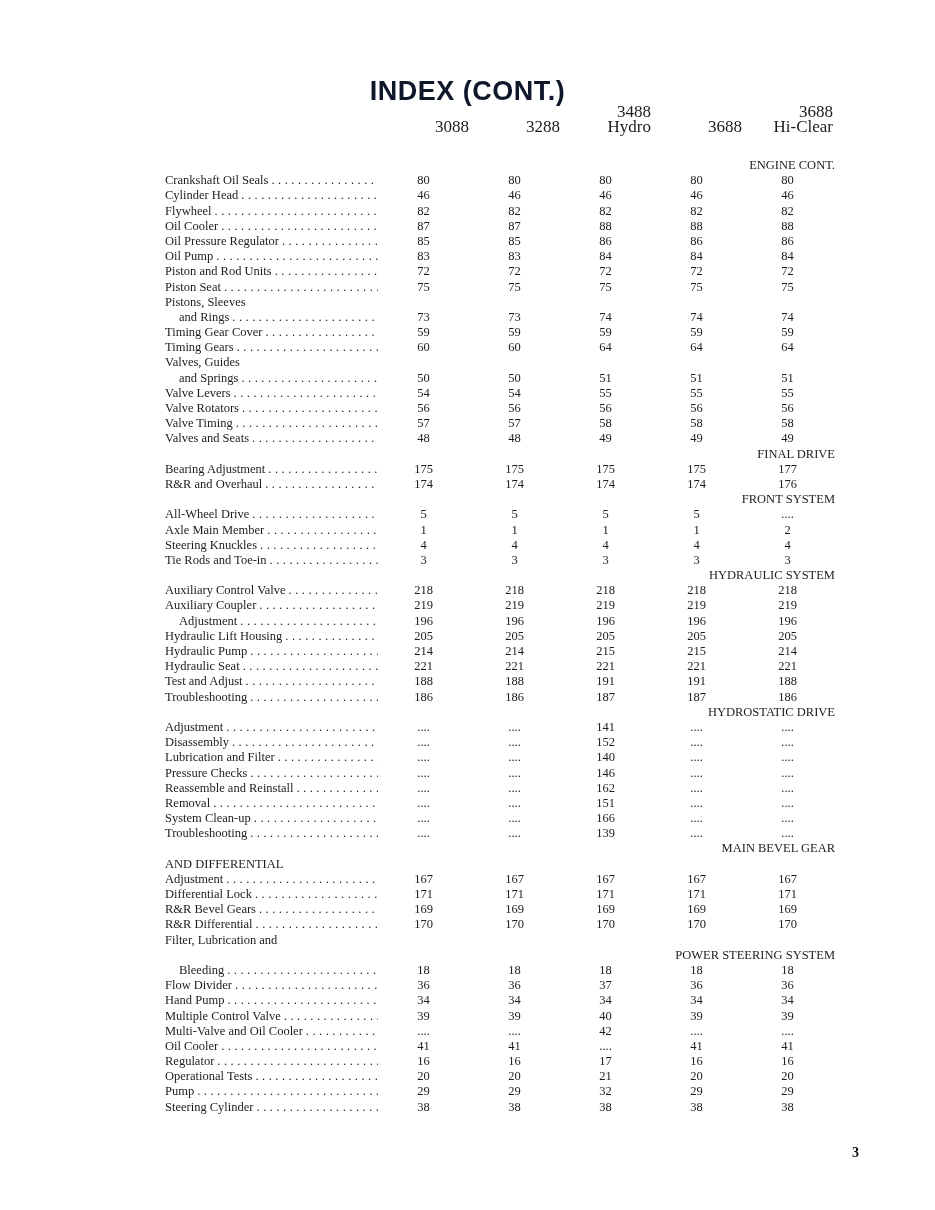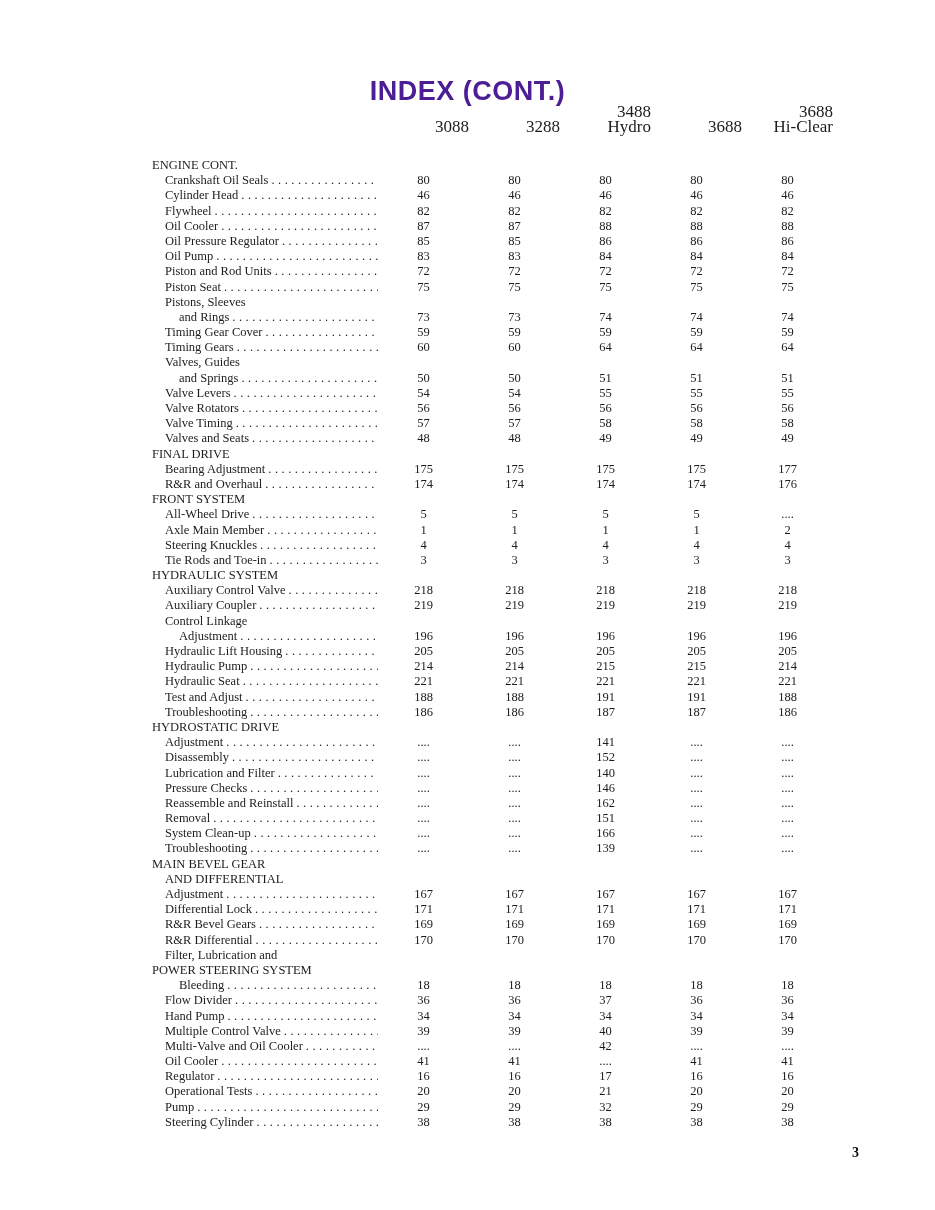--- a/index.html
+++ b/index.html
@@ -14,21 +14,21 @@
   .page { position: absolute; inset: 0; background: #ffffff; }
 
   .title {
     position: absolute;
     top: 76px; left: 0; width: 100%;
     text-align: center;
     font-family: "Liberation Sans", sans-serif;
     font-weight: bold;
     font-size: 27px;
     letter-spacing: 0.5px;
-    color: #4c1d95;
+    color: #0f172a;
   }
 
   .content {
     position: absolute;
     left: 152px; top: 104px;
     width: 683px;
   }
 
   .header-row { display: flex; }
   .label-spacer { width: 226px; flex: none; }
@@ -50,21 +50,21 @@
     line-height: 15.2px;
     font-size: 12.5px;
     white-space: nowrap;
   }
   .labelwrap {
     width: 226px; flex: none;
     display: flex;
     align-items: baseline;
     overflow: hidden;
   }
-  .row.indent0 .labelwrap { padding-left: 0; }
+  .row.indent0 .labelwrap { padding-left: 0; justify-content: flex-end; }
   .row.indent1 .labelwrap { padding-left: 13px; }
   .row.indent2 .labelwrap { padding-left: 27px; text-align: right; }
   .label { flex: none; white-space: nowrap; }
   .leader {
     flex: 1 1 auto;
     overflow: hidden;
     white-space: nowrap;
     margin-left: 3px;
     min-width: 0;
   }
@@ -407,25 +407,20 @@
           <span class="labelwrap">
             <span class="label">Auxiliary Coupler</span>
             <span class="leader"></span>
           </span>
           <span class="val">219</span>
           <span class="val">219</span>
           <span class="val">219</span>
           <span class="val">219</span>
           <span class="val">219</span>
         </div>
-        <div class="row indent1 noval">
-          <span class="labelwrap">
-            <span class="label">Control Linkage</span>
-          </span>
-        </div>
         <div class="row indent2">
           <span class="labelwrap">
             <span class="label">Adjustment</span>
             <span class="leader"></span>
           </span>
           <span class="val">196</span>
           <span class="val">196</span>
           <span class="val">196</span>
           <span class="val">196</span>
           <span class="val">196</span>

